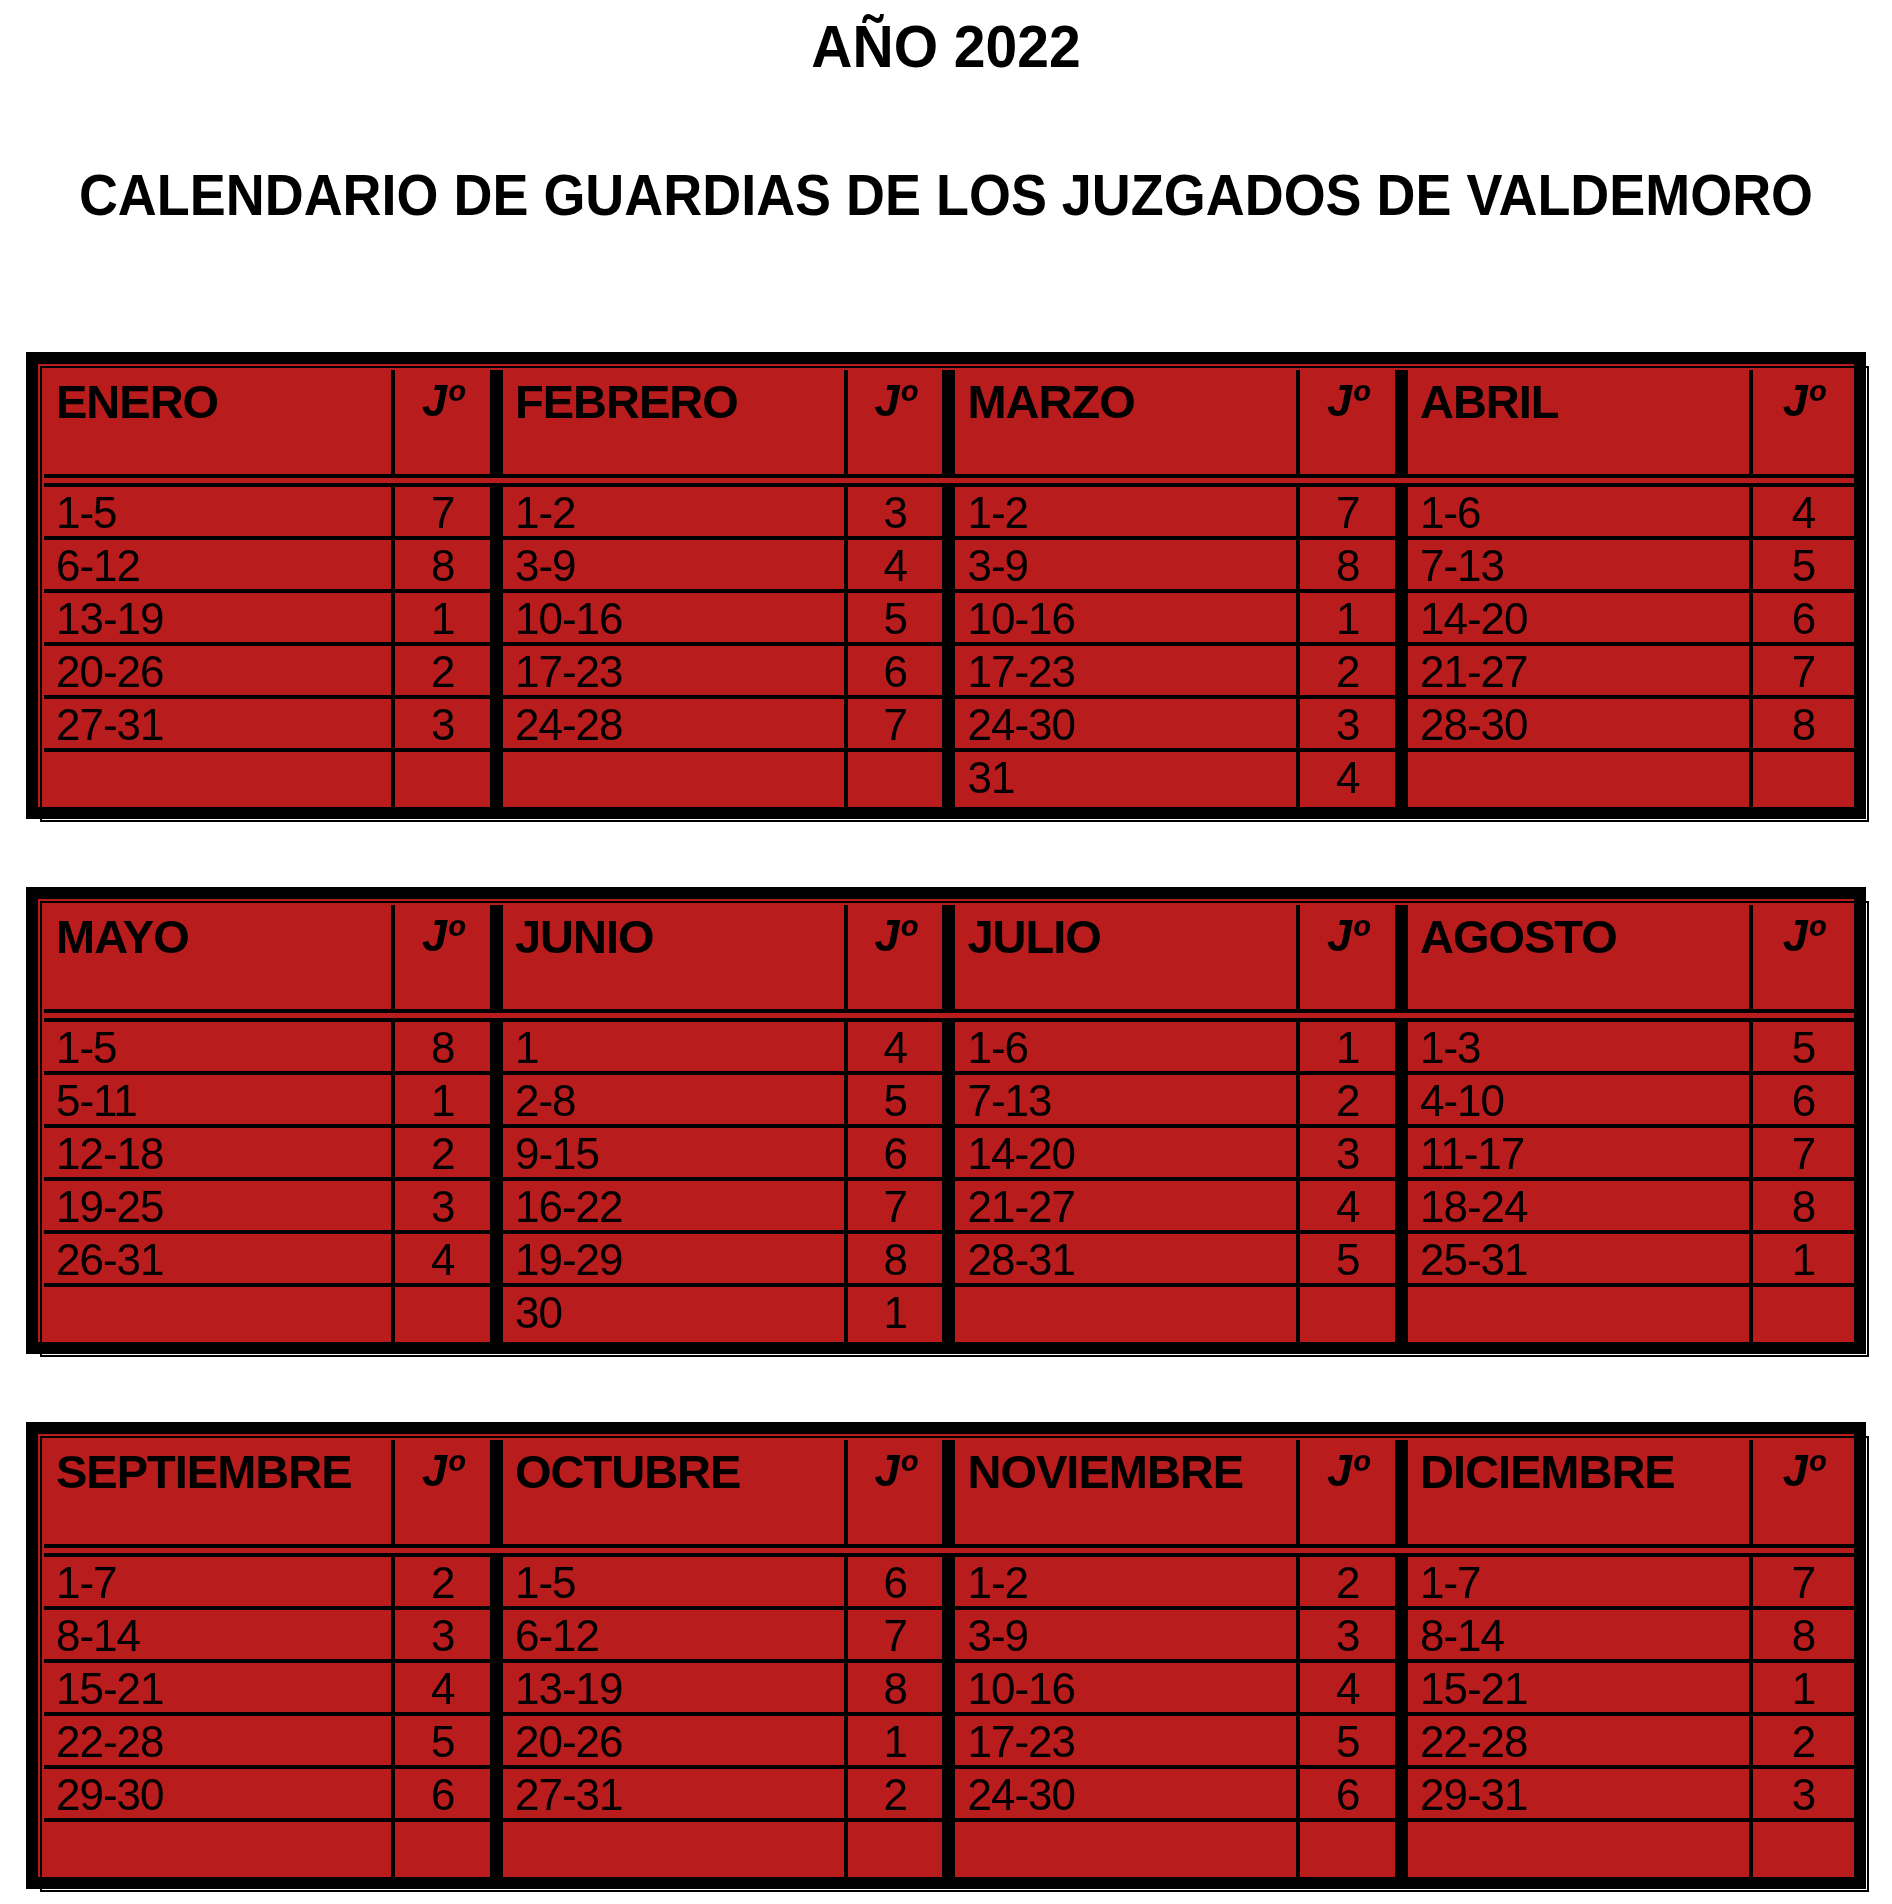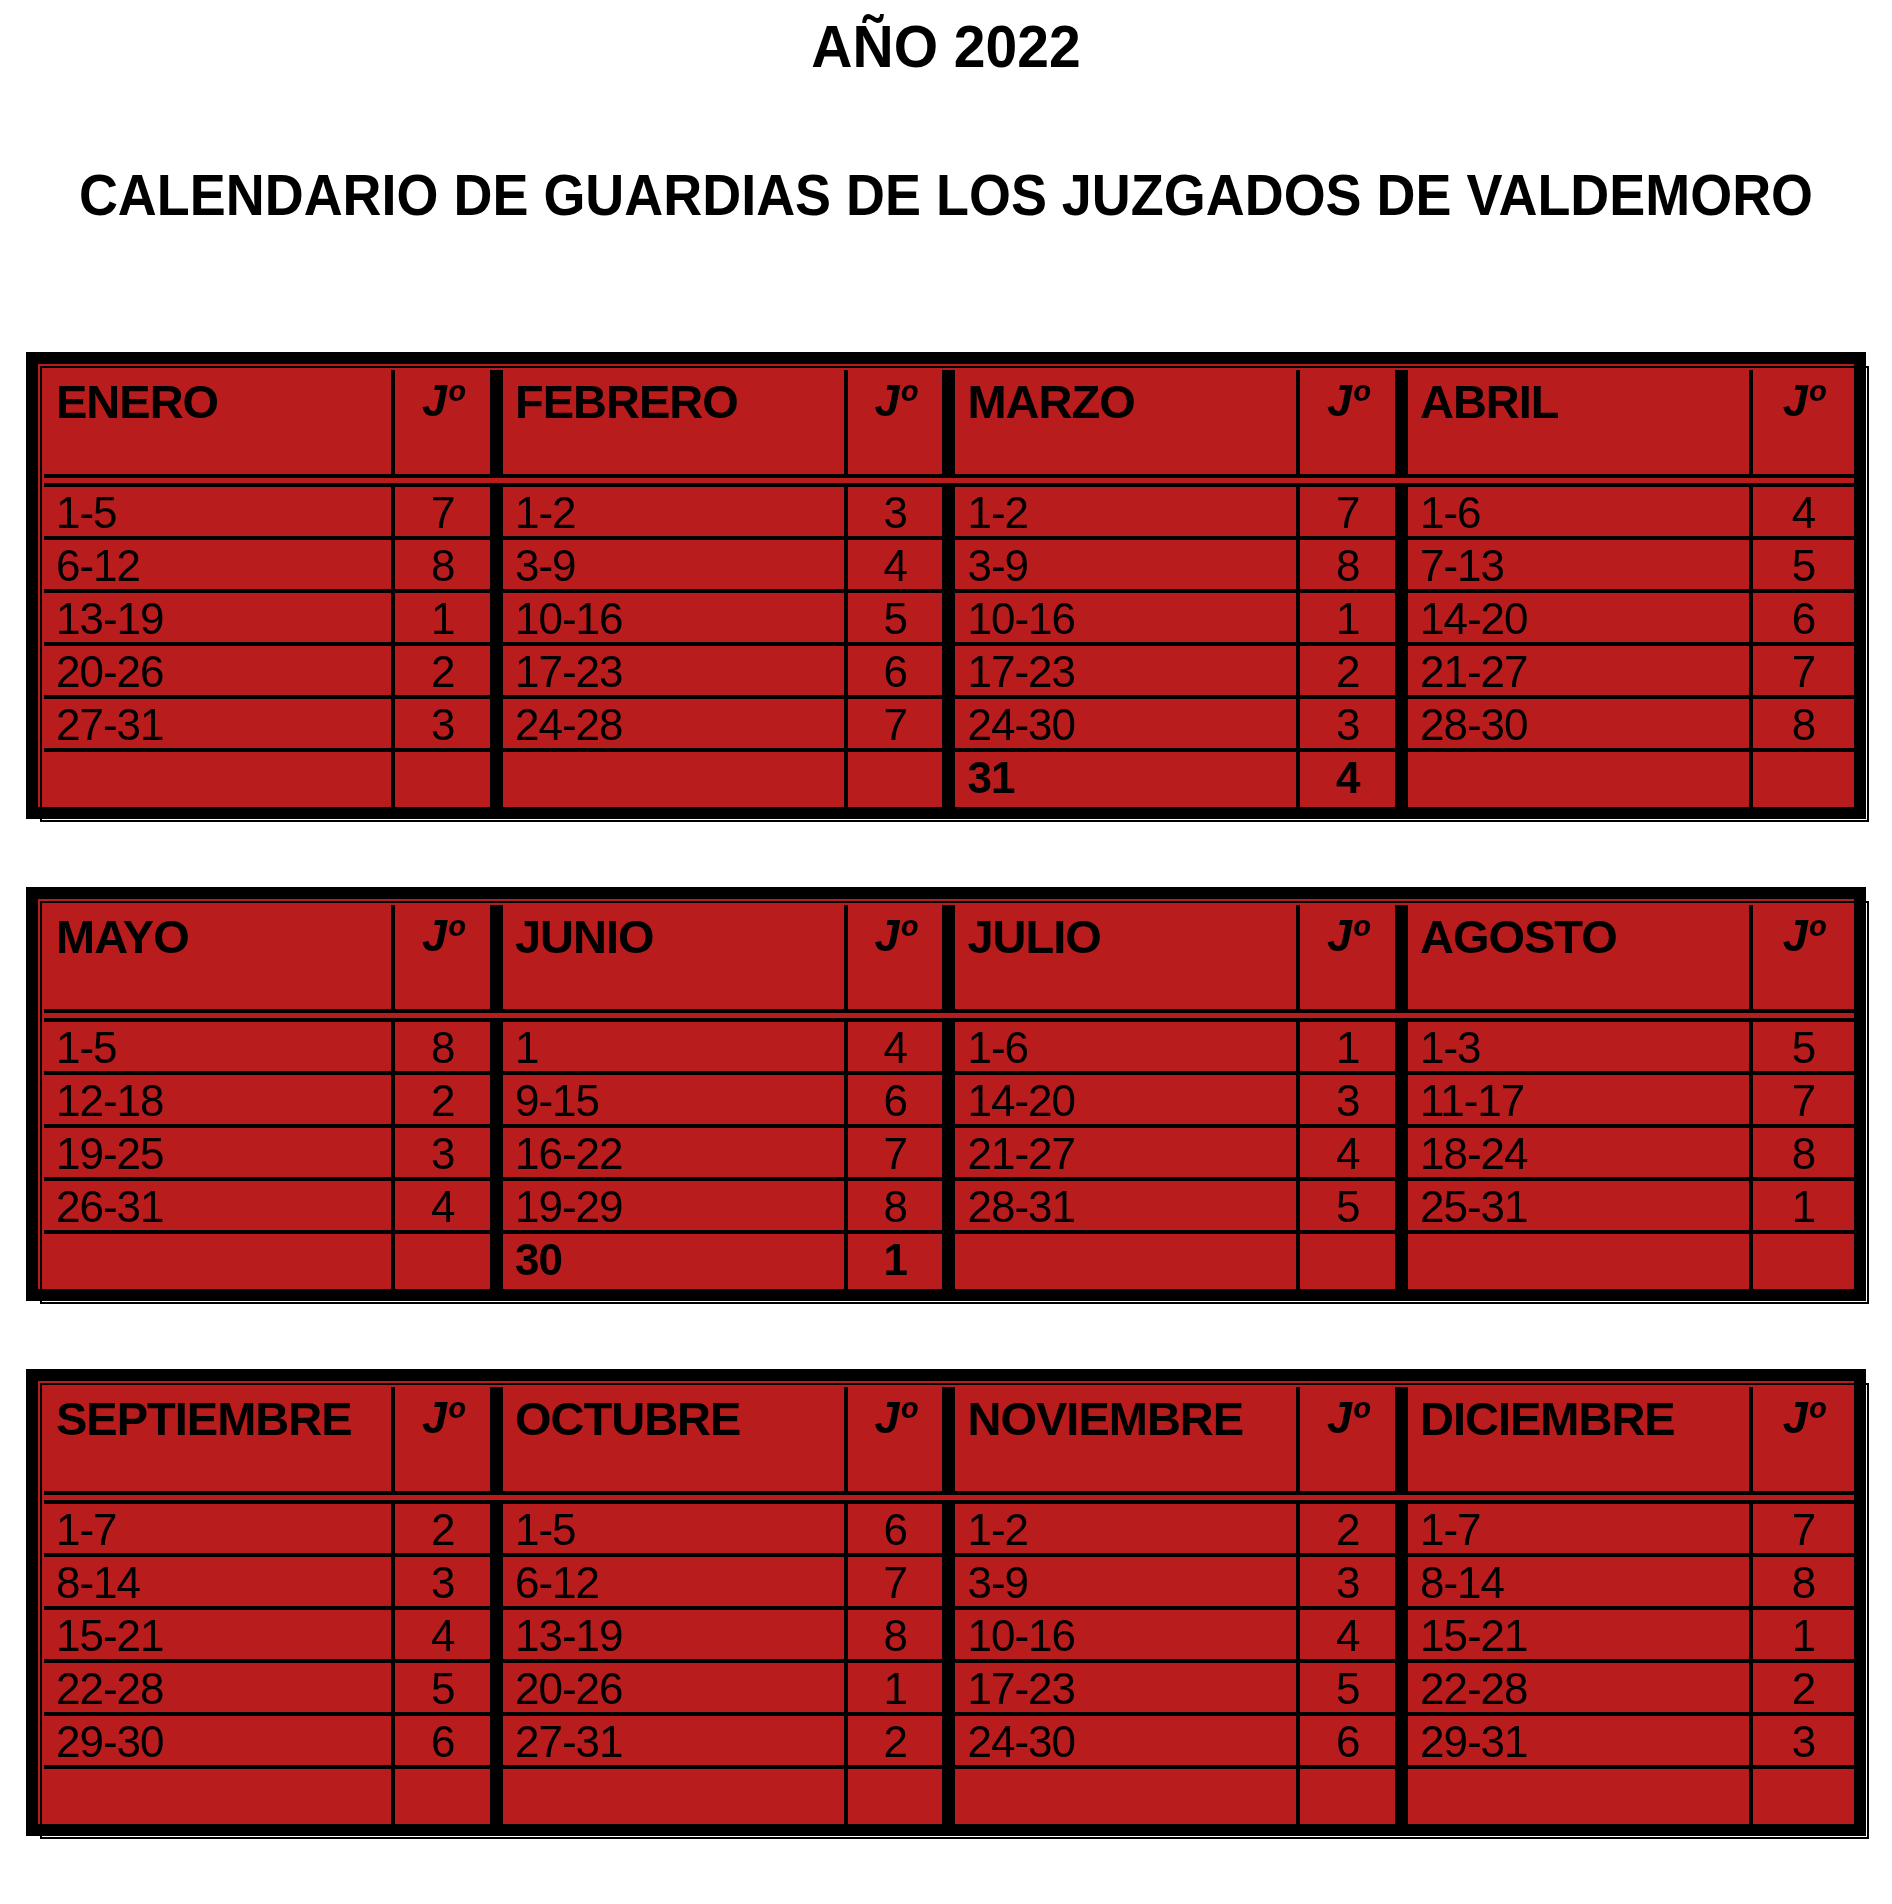--- a/index.html
+++ b/index.html
@@ -108,21 +108,21 @@
     padding-top: 4px;
     font-weight: normal;
   }
   table.cal tbody td.dates {
     text-align: left;
     padding-left: 12px;
   }
   table.cal tbody td.court {
     text-align: center;
   }
-  table.cal tbody tr.last-row td { height: 50px; font-weight: bold; }
+  table.cal tbody tr.last-row td { height: 50px; }
 </style>
 </head>
 <body>
 
 <div class="doc">
   <h1 class="page-title">AÑO 2022</h1>
   <h2 class="page-subtitle">CALENDARIO DE GUARDIAS DE LOS JUZGADOS DE VALDEMORO</h2>
 
   <section class="cal-block first">
     <table class="cal">
@@ -240,20 +240,30 @@
       <tbody>
           <tr>
             <td class="dates">1-5</td>
             <td class="court">8</td>
             <td class="dates group-start">1</td>
             <td class="court">4</td>
             <td class="dates group-start">1-6</td>
             <td class="court">1</td>
             <td class="dates group-start">1-3</td>
             <td class="court">5</td>
+          </tr>
+          <tr>
+            <td class="dates">5-11</td>
+            <td class="court">1</td>
+            <td class="dates group-start">2-8</td>
+            <td class="court">5</td>
+            <td class="dates group-start">7-13</td>
+            <td class="court">2</td>
+            <td class="dates group-start">4-10</td>
+            <td class="court">6</td>
           </tr>
           <tr>
             <td class="dates">12-18</td>
             <td class="court">2</td>
             <td class="dates group-start">9-15</td>
             <td class="court">6</td>
             <td class="dates group-start">14-20</td>
             <td class="court">3</td>
             <td class="dates group-start">11-17</td>
             <td class="court">7</td>

